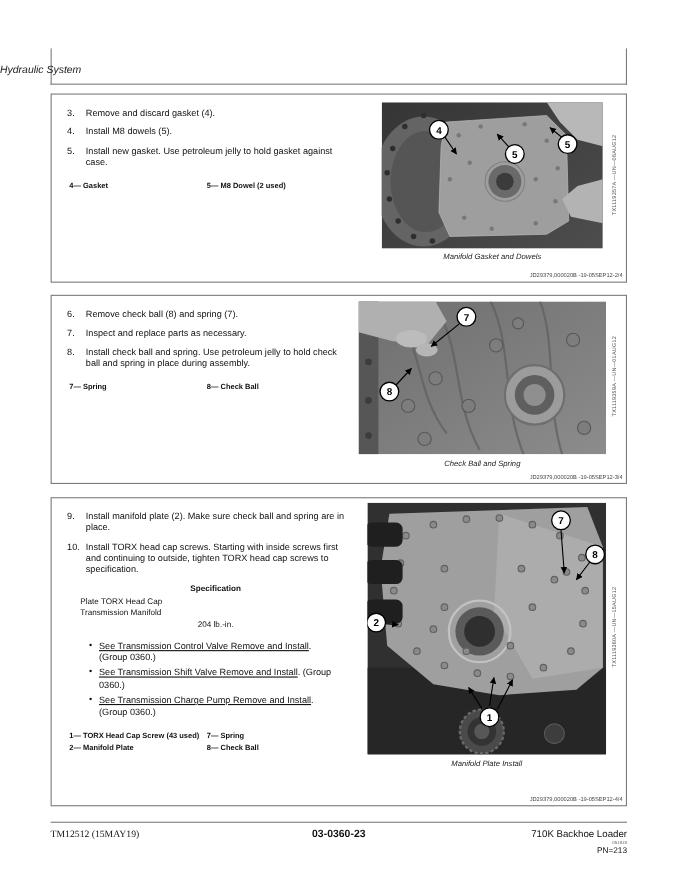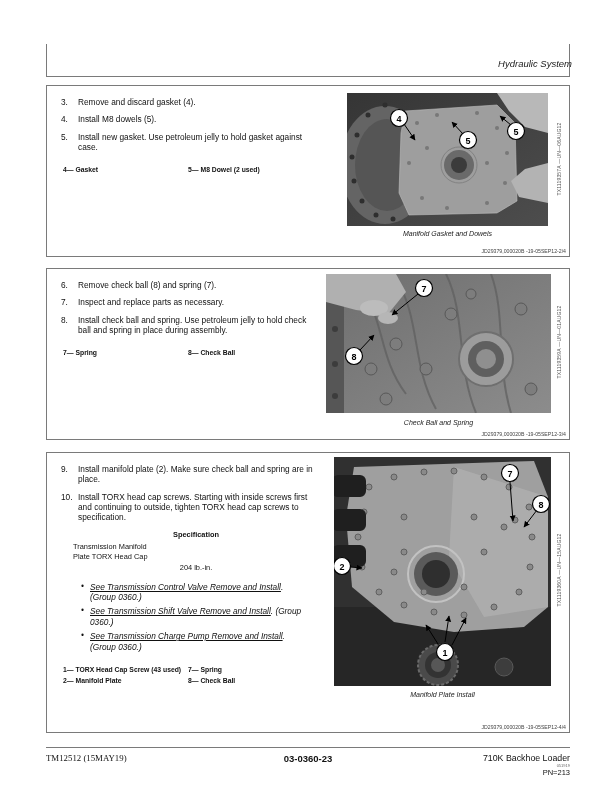--- a/index.html
+++ b/index.html
@@ -1,19 +1,19 @@
 <!DOCTYPE html>
 <html><head>
 <meta charset="utf-8">
 <style>
   html,body{margin:0;padding:0;background:#e8e8e8;}
   .page{position:relative;width:612px;height:792px;background:#ffffff;margin:0 auto;
         font-family:"Liberation Sans",sans-serif;color:#111;overflow:hidden;}
   
-  .hdr-title{position:absolute;top:58px;left:0;width:572px;text-align:right;
+  .hdr-title{position:absolute;top:58px;left:0;width:572px;text-align:left;
              font-style:italic;font-size:9.5px;color:#222;}
   .hdr-rule{position:absolute;top:76px;left:46px;width:524px;height:1px;background:#7a7a7a;}
   .hdr-tick{position:absolute;top:44px;width:1px;height:33px;background:#7a7a7a;}
   .tick-l{left:46px;} .tick-r{left:569px;}
   
   .sec{position:absolute;left:46px;width:524px;border:1px solid #7a7a7a;background:#fff;box-sizing:border-box;}
   .sec1{top:85px;height:172px;} .sec2{top:268px;height:172px;} .sec3{top:452px;height:281px;}
   .tcol{position:absolute;left:14px;top:11px;width:252px;}
   .step{display:flex;margin-bottom:7px;font-size:8.3px;line-height:1.25;}
   .step .num{width:17px;flex:0 0 17px;}
@@ -21,21 +21,21 @@
   .legend{display:flex;margin-top:13px;margin-left:2px;}
   .lcol{width:128px;font-weight:bold;font-size:6.8px;line-height:1.35;}
   .litem{padding-left:13px;text-indent:-13px;margin-bottom:2px;}
   
   .spec{width:246px;margin:2px 0 8px 12px;font-size:7.4px;line-height:1.45;}
   .spec-title{font-weight:bold;text-align:center;margin-bottom:1px;}
   .leader{display:flex;align-items:baseline;}
   .dots{flex:1;border-bottom:1px dotted #444;margin:0 2px 1.5px 2px;min-width:10px;}
   .spec-right{text-align:center;}
   
-  .bullets{margin:2px 0 0 20px;width:224px;font-style:italic;}
+  .bullets{margin:2px 0 0 20px;width:224px;}
   .bullet{position:relative;padding-left:9px;font-size:8.3px;line-height:1.25;margin-bottom:4px;}
   .bullet::before{content:"\2022";position:absolute;left:0;top:-1px;}
   .blink{text-decoration:underline;}
   
   .photo{position:absolute;}
   .photo svg{display:block;width:100%;height:100%;}
   .caption{position:absolute;text-align:center;font-style:italic;font-size:7px;color:#222;}
   .vid{position:absolute;width:130px;text-align:center;transform:rotate(-90deg);
        font-size:5px;color:#555;letter-spacing:.2px;white-space:nowrap;}
   .ref{position:absolute;right:3px;bottom:2px;font-size:5.2px;color:#444;}
@@ -232,22 +232,22 @@
         <span class="num">9.</span>
         <span class="stx">Install manifold plate (2). Make sure check ball and spring are in place.</span>
       </div>
       <div class="step">
         <span class="num">10.</span>
         <span class="stx">Install TORX head cap screws. Starting with inside screws first and continuing to outside, tighten TORX head cap screws to specification.</span>
       </div>
 
       <div class="spec">
         <div class="spec-title">Specification</div>
+        <div>Plate TORX Head Cap</div>
         <div>Transmission Manifold</div>
-        <div>Plate TORX Head Cap</div>
         <div class="spec-right">204 lb.-in.</div>
       </div>
 
 
       <div class="bullets">
         <div class="bullet">
           <span class="blink">See Transmission Control Valve Remove and Install</span><span>. (Group 0360.)</span>
         </div>
         <div class="bullet">
           <span class="blink">See Transmission Shift Valve Remove and Install</span><span>. (Group 0360.)</span>

